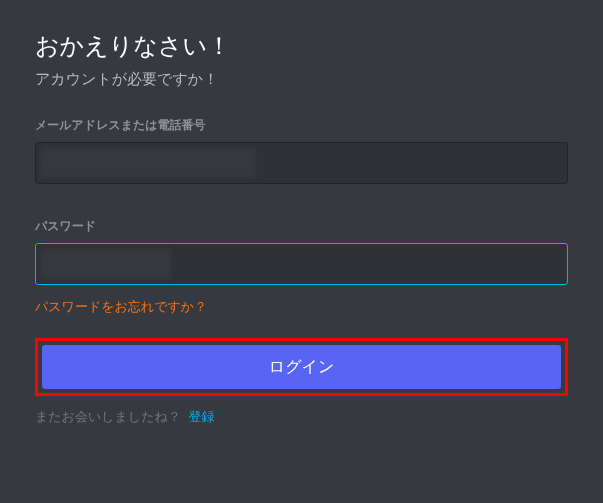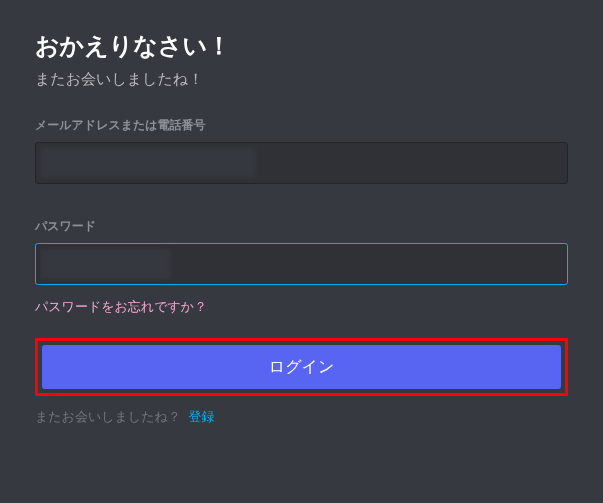--- a/index.html
+++ b/index.html
@@ -11,21 +11,21 @@
       width: 603px;
       height: 503px;
       background: #36393f;
       font-family: -apple-system, BlinkMacSystemFont, "Segoe UI", Helvetica, Arial, sans-serif;
       padding: 30px 35px;
       overflow: hidden;
     }
     .title {
       color: #ffffff;
       font-size: 24px;
-      font-weight: 700;
+      font-weight: 400;
       margin-bottom: 8px;
     }
     .subtitle {
       color: #b9bbbe;
       font-size: 15px;
       margin-bottom: 28px;
     }
     .field-label {
       color: #8e9297;
       font-size: 12px;
@@ -66,21 +66,21 @@
     .password-input-wrapper .blur-block {
       position: absolute;
       top: 6px;
       left: 6px;
       width: 130px;
       height: 30px;
       background: #35383e;
       filter: blur(2px);
     }
     .forgot-link {
-      color: #f9a8d4;
+      color: #f97316;
       font-size: 13px;
       cursor: pointer;
       display: inline-block;
       margin-bottom: 22px;
     }
     .login-button-wrapper {
       border: 3px solid #ff0000;
       padding: 4px;
       margin-bottom: 12px;
     }
@@ -105,21 +105,21 @@
       margin-left: 4px;
       margin-top: 40px;
     }
   </style>
 </head>
 <body>
 
 
 
 <h1 class="title">おかえりなさい！</h1>
-<p class="subtitle">またお会いしましたね！</p>
+<p class="subtitle">アカウントが必要ですか！</p>
 
 <label class="field-label">メールアドレスまたは電話番号</label>
 <div class="email-input-wrapper">
   <input type="text" class="input-field" value="" style="">
   <div class="blur-block"></div>
 </div>
 
 <label class="field-label">パスワード</label>
 <div class="password-input-wrapper">
   <input type="password" class="input-field focused" value="" style="">

